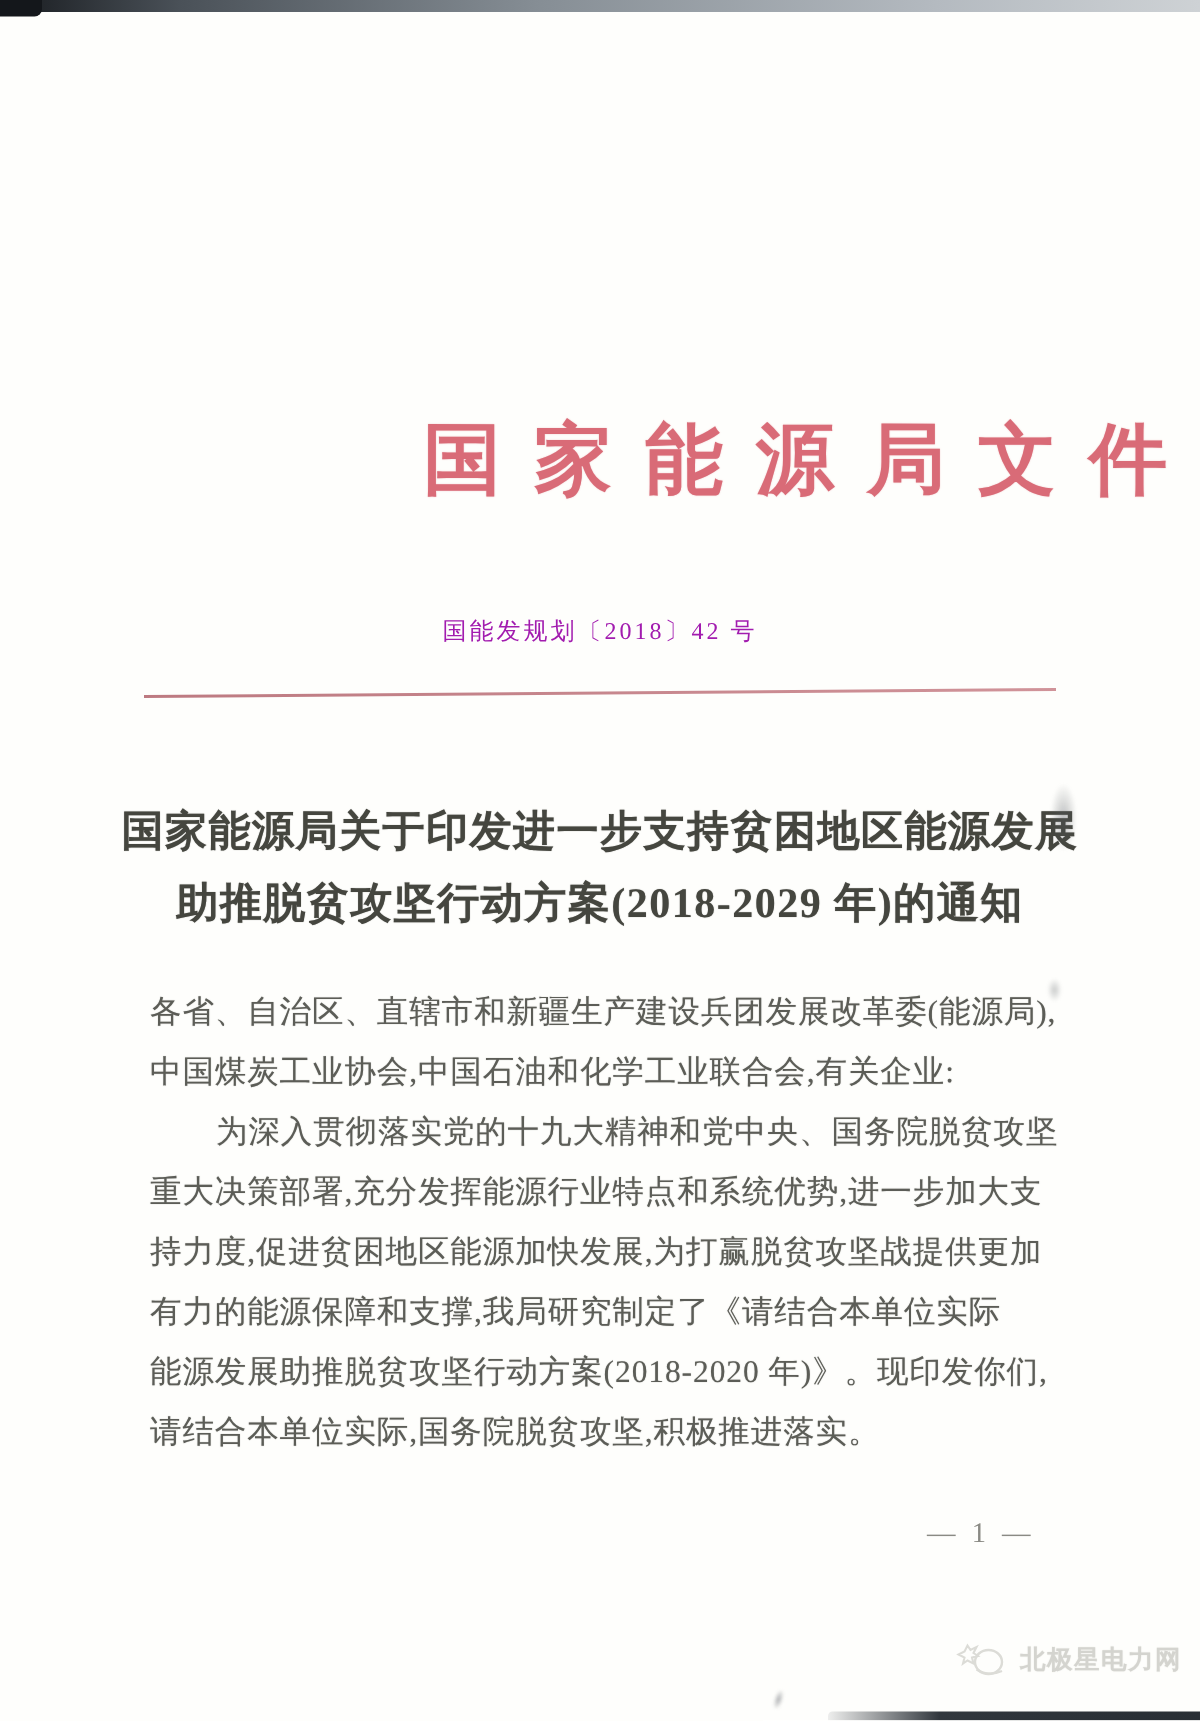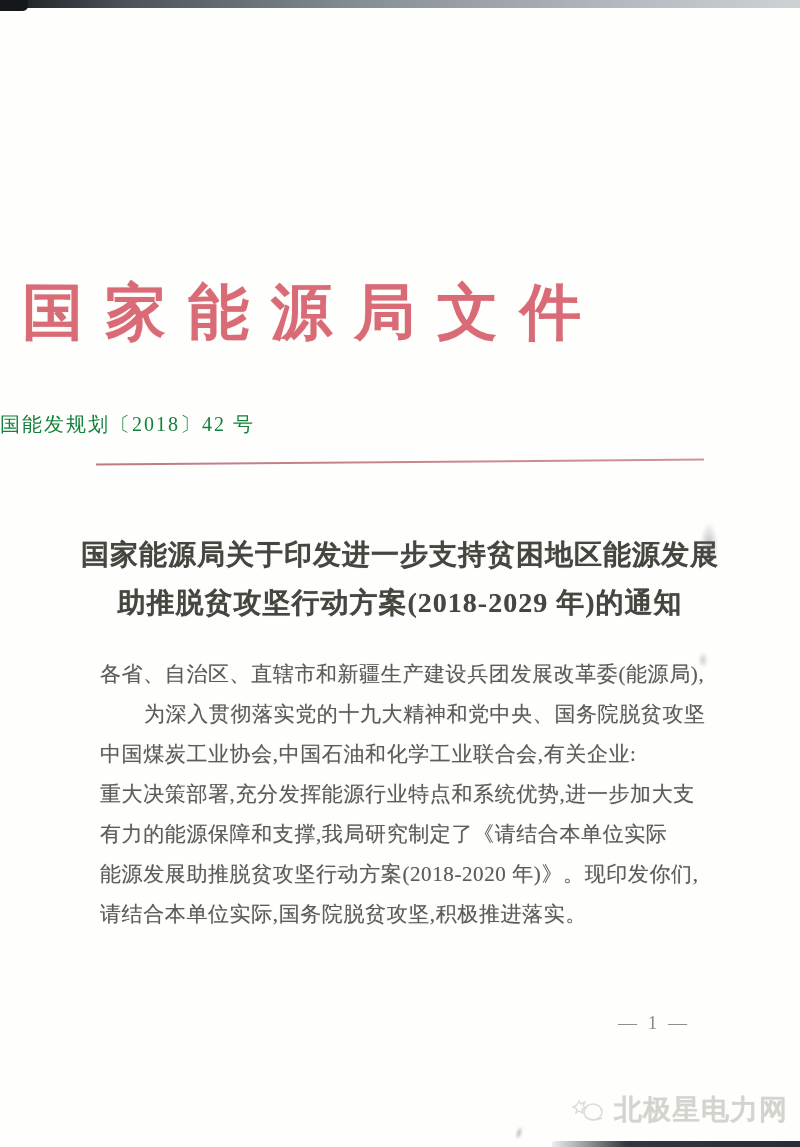--- a/index.html
+++ b/index.html
@@ -13,27 +13,27 @@
     position:absolute; top:0; left:0; width:100%; height:8px;
     background:linear-gradient(to right,#171a1e,#4a5158 15%,#868e95 45%,#b4bac0 78%,#ced2d5 100%);
   }
   .scan-top-corner {
     position:absolute; top:0; left:0; width:28px; height:11px;
     background:#14171b; border-bottom-right-radius:5px;
   }
   
   .header-title {
     position:absolute; top:272px; left:0; width:100%;
-    text-align:left; font-size:61px; font-weight:bold;
+    text-align:right; font-size:52px; font-weight:bold;
     color:var(--header_red,#d96b77); letter-spacing:22px; text-indent:22px;
     text-shadow:0 0 1px rgba(217,107,119,0.45);
   }
   .doc-number {
     position:absolute; top:411px; left:0; width:100%;
-    text-align:left; font-size:20px; color:#15803d; letter-spacing:2px;
+    text-align:center; font-size:16px; color:#a21caf; letter-spacing:2px;
   }
   .rule {
     position:absolute; top:461px; left:96px; width:608px; height:2px;
     background:linear-gradient(to right, var(--rule_red,#bd7a81), #d09399);
     transform:rotate(-0.45deg);
   }
   .doc-title {
     position:absolute; top:531px; left:0; width:100%;
     text-align:center; font-size:28px; font-weight:bold;
     color:#45463f; line-height:48px; letter-spacing:1px;
@@ -50,21 +50,21 @@
     position:absolute; top:1012px; left:0; width:100%;
     box-sizing:border-box; padding-right:110px;
     text-align:right; font-size:19px; color:#8a8a84; letter-spacing:3px;
   }
   
   .watermark {
     position:absolute; top:1091px; right:12px;
     display:flex; align-items:center; gap:7px;
     color:var(--watermark_gray,#d4d4cf);
     font-family:Liberation Mono, monospace;
-    font-size:28px; font-weight:bold; letter-spacing:1px;
+    font-size:17px; font-weight:bold; letter-spacing:1px;
     text-shadow:0 0 1px #e9e9e5;
   }
   .watermark svg { display:block; }
   
   .scan-bottom {
     position:absolute; bottom:0; left:552px; right:0; height:6px;
     background:linear-gradient(to right, rgba(49,55,61,0.08), #31373d 30%, #282e34);
     border-top-left-radius:3px;
   }
   
@@ -91,23 +91,24 @@
 
   <div class="rule"></div>
 
   <div class="doc-title">
     <div>国家能源局关于印发进一步支持贫困地区能源发展</div>
     <div>助推脱贫攻坚行动方案(2018-2029 年)的通知</div>
   </div>
 
   <div class="body-block">
     <div class="body-line">各省、自治区、直辖市和新疆生产建设兵团发展改革委(能源局),</div>
+    <div class="body-line">中国煤炭工业协会,中国石油和化学工业联合会,有关企业:</div>
     <div class="body-line indent">为深入贯彻落实党的十九大精神和党中央、国务院脱贫攻坚</div>
-    <div class="body-line">中国煤炭工业协会,中国石油和化学工业联合会,有关企业:</div>
     <div class="body-line">重大决策部署,充分发挥能源行业特点和系统优势,进一步加大支</div>
+    <div class="body-line">持力度,促进贫困地区能源加快发展,为打赢脱贫攻坚战提供更加</div>
     <div class="body-line">有力的能源保障和支撑,我局研究制定了《请结合本单位实际</div>
     <div class="body-line">能源发展助推脱贫攻坚行动方案(2018-2020 年)》。现印发你们,</div>
     <div class="body-line">请结合本单位实际,国务院脱贫攻坚,积极推进落实。</div>
   </div>
 
   <div class="page-number">— 1 —</div>
 
   <div class="watermark">
     <span>
       <svg width="36" height="30" viewBox="0 0 36 30" fill="none">

